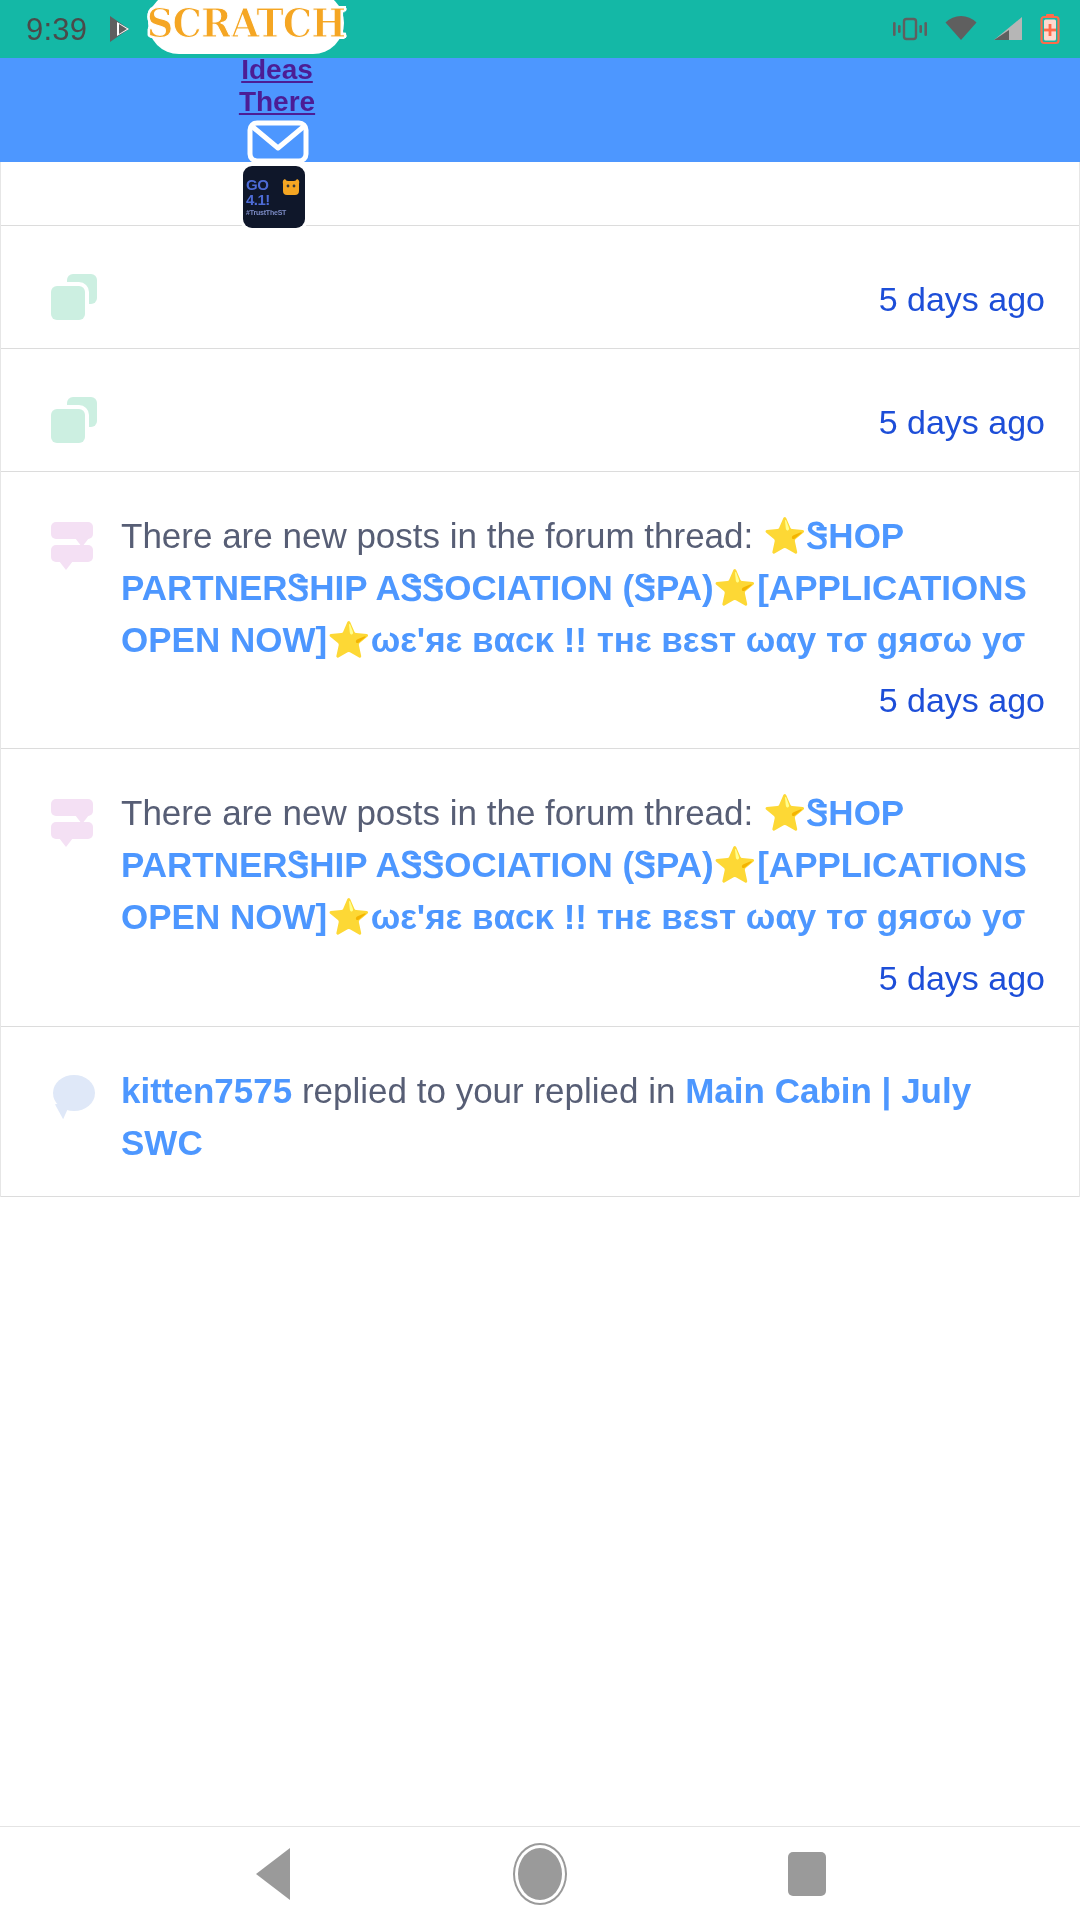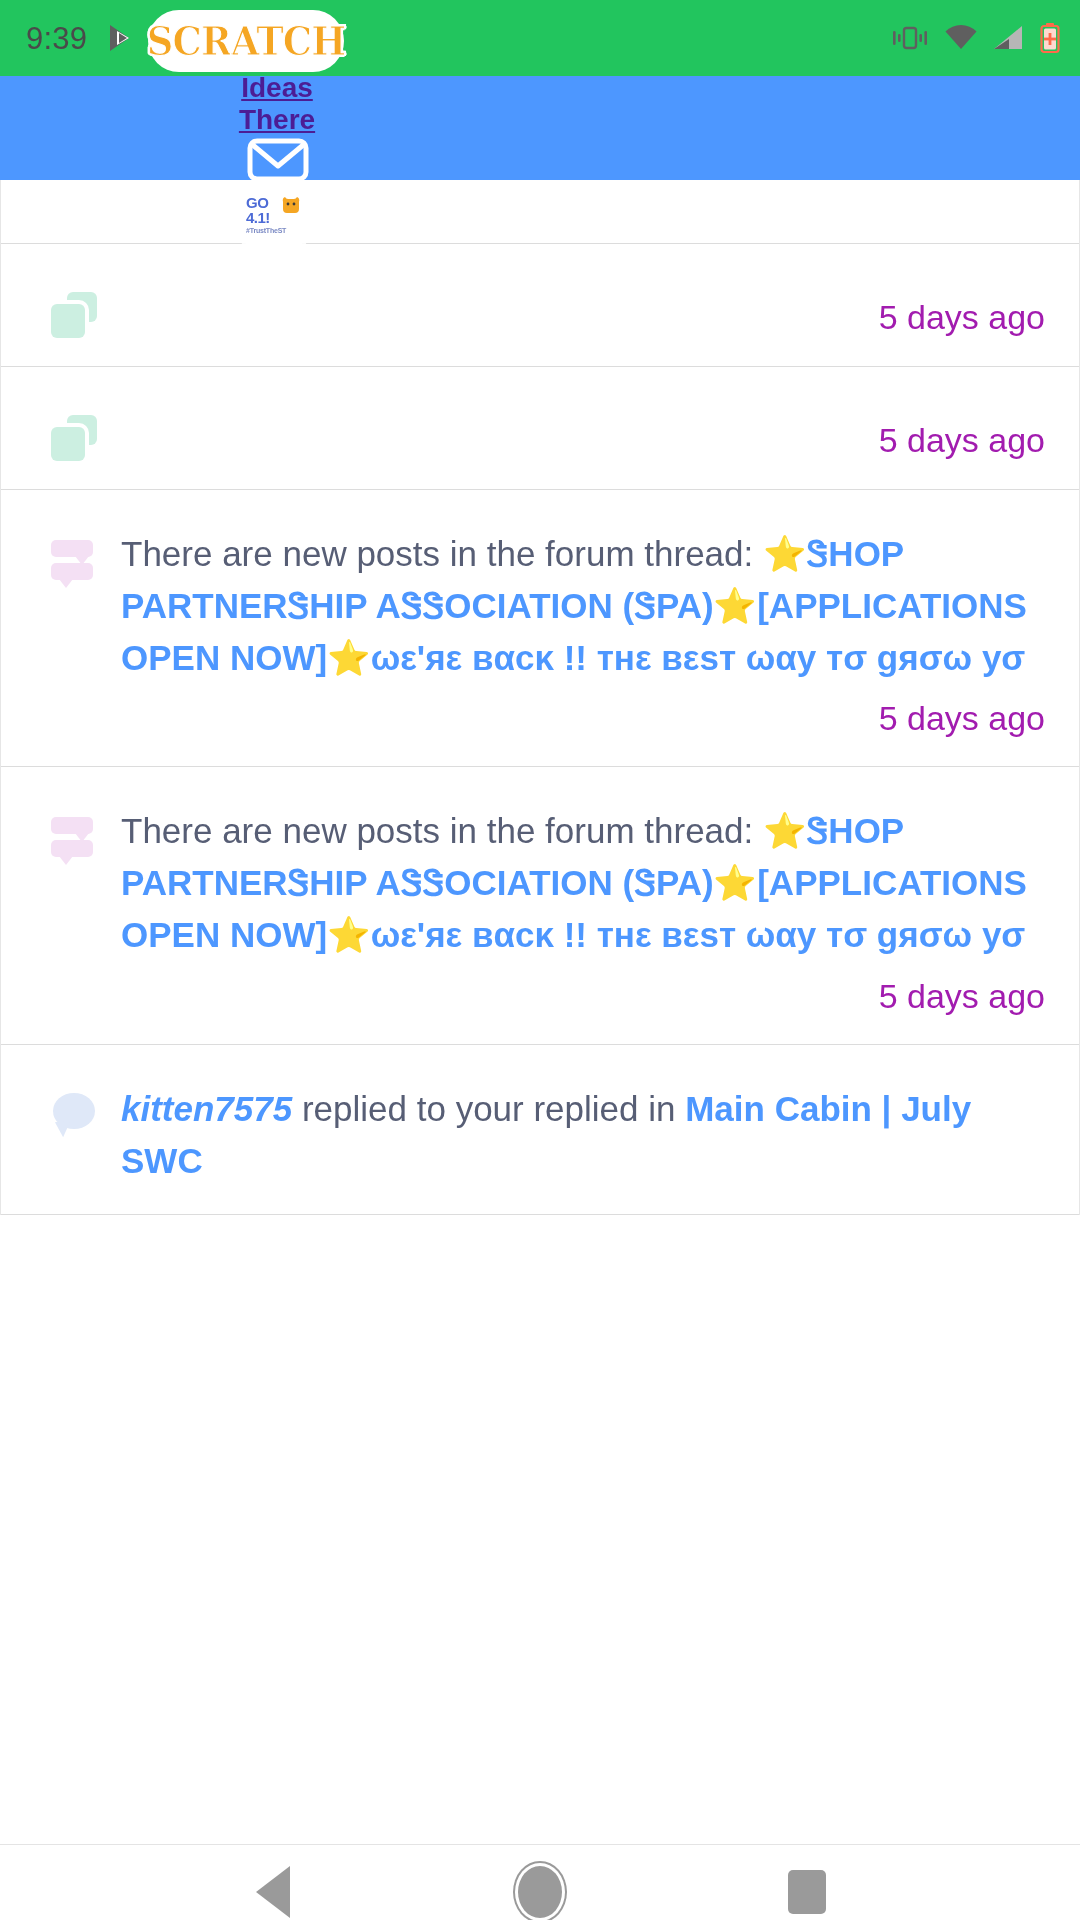--- a/index.html
+++ b/index.html
@@ -8,22 +8,22 @@
     width: 1080px;
     height: 1920px;
     overflow: hidden;
     background: #ffffff;
     font-family: "Liberation Sans", sans-serif;
   }
 
   
   .status-bar {
     position: relative;
-    height: 76px;
-    background: #22c55e;
+    height: 58px;
+    background: #14b8a6;
     display: flex;
     align-items: center;
     padding: 0 18px 0 26px;
   }
   .status-clock {
     font-size: 31px;
     color: #4a4a4a;
     font-weight: 400;
     letter-spacing: .2px;
     line-height: 1;
@@ -97,21 +97,21 @@
     height: 48px;
     display: flex;
     align-items: center;
     justify-content: center;
   }
   .nav-avatar {
     margin-left: 56px;
     width: 62px;
     height: 62px;
     border-radius: 9px;
-    background: #ffffff;
+    background: #0f172a;
     position: relative;
     overflow: hidden;
     box-shadow: 0 0 0 3px rgba(255,255,255,.9);
     display: flex;
     flex-direction: column;
     align-items: flex-start;
     justify-content: center;
     padding: 4px 3px;
   }
   .avatar-go {
@@ -184,27 +184,26 @@
     word-wrap: break-word;
   }
   .msg a, .link {
     color: #4d97ff;
     font-weight: 700;
     text-decoration: none;
   }
   .user {
     color: #575e75;
     font-weight: 700;
-    font-style: italic;
   }
   .ago {
     margin-top: 16px;
     text-align: right;
     font-size: 34px;
-    color: #a21caf;
+    color: #1d4ed8;
     padding-right: 6px;
   }
 
   
   .ico-studio { position: relative; width: 46px; height: 46px; }
   .ico-studio .sq-back {
     position: absolute; left: 16px; top: 0;
     width: 30px; height: 30px; border-radius: 6px;
     background: #ccefe1;
   }

